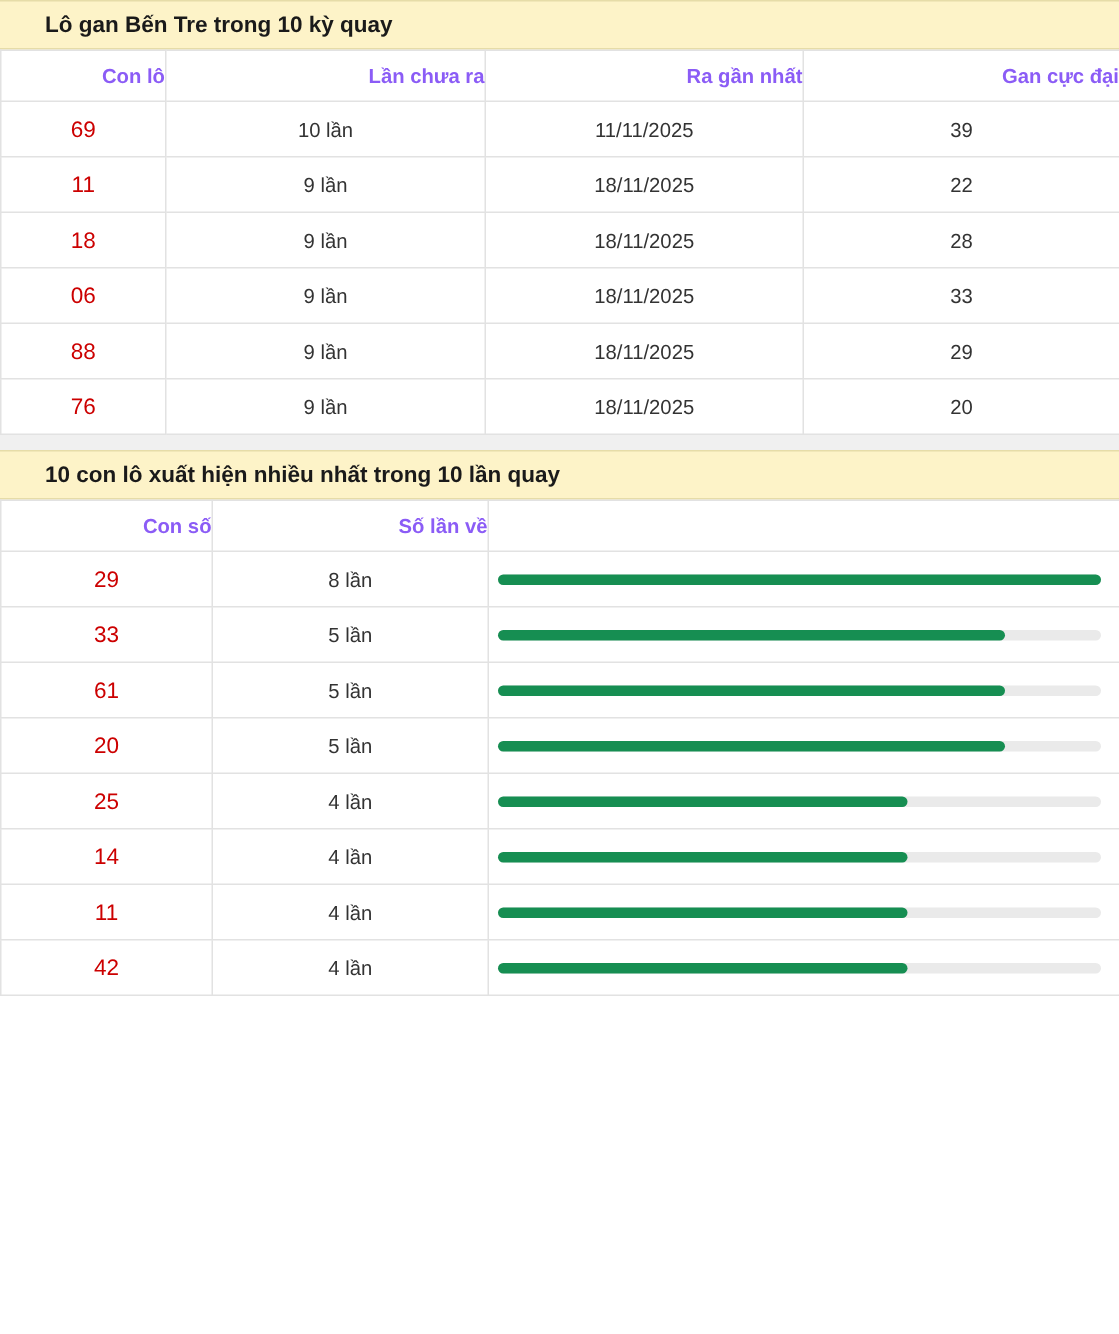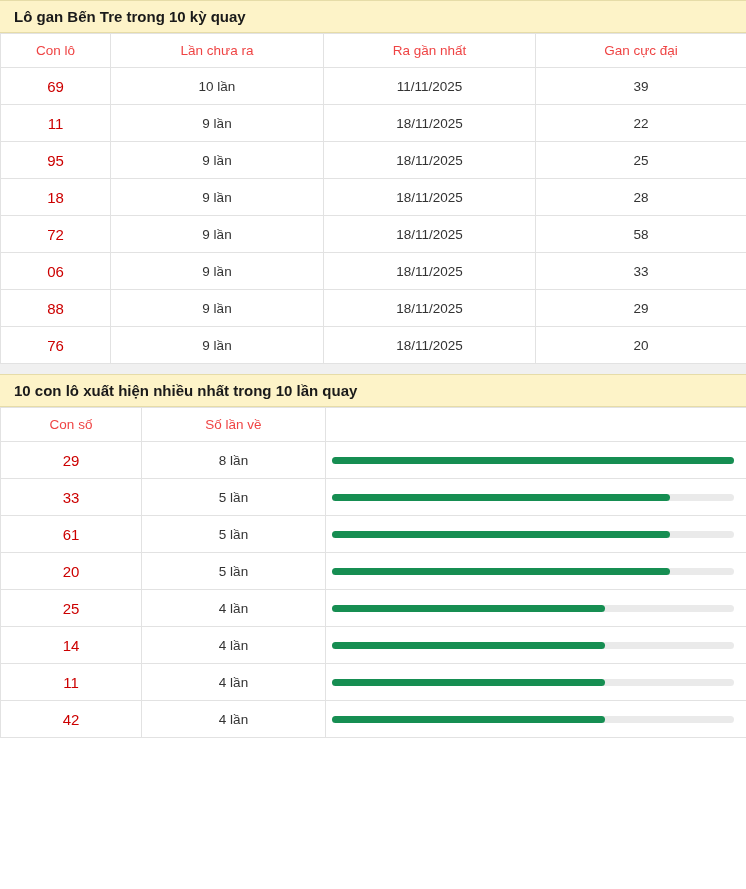--- a/index.html
+++ b/index.html
@@ -19,44 +19,45 @@
   }
   .panel-header {
     background: #fdf3c8;
     border: 1px solid #e6dca8;
     border-left: none;
     border-right: none;
     box-sizing: border-box;
     height: 33px;
     display: flex;
     align-items: center;
-    padding-left: 14px;
+    padding-left: 30px;
     font-size: 15px;
     font-weight: bold;
     color: #1a1a1a;
   }
   table {
     border-collapse: collapse;
     width: 746px;
     table-layout: fixed;
   }
   th, td {
     border: 1px solid #e2e2e2;
     text-align: center;
     font-size: 13.5px;
     color: #333333;
     padding: 0;
     height: 36px;
     vertical-align: middle;
   }
   th {
-    font-weight: normal;
-    color: #ef4444;
+    font-weight: bold;
+    color: #8b5cf6;
     font-size: 13.5px;
     height: 33px;
+    text-align: right;
   }
   td.num {
     color: #cc0000;
     font-weight: normal;
     font-size: 15px;
   }
   
   .t1 col.c1 { width: 110px; }
   .t1 col.c2 { width: 213px; }
   .t1 col.c3 { width: 212px; }
@@ -116,36 +117,24 @@
           <td>11/11/2025</td>
           <td>39</td>
         </tr>
         <tr>
           <td class="num">11</td>
           <td>9 lần</td>
           <td>18/11/2025</td>
           <td>22</td>
         </tr>
         <tr>
-          <td class="num">95</td>
-          <td>9 lần</td>
-          <td>18/11/2025</td>
-          <td>25</td>
-        </tr>
-        <tr>
           <td class="num">18</td>
           <td>9 lần</td>
           <td>18/11/2025</td>
           <td>28</td>
-        </tr>
-        <tr>
-          <td class="num">72</td>
-          <td>9 lần</td>
-          <td>18/11/2025</td>
-          <td>58</td>
         </tr>
         <tr>
           <td class="num">06</td>
           <td>9 lần</td>
           <td>18/11/2025</td>
           <td>33</td>
         </tr>
         <tr>
           <td class="num">88</td>
           <td>9 lần</td>

